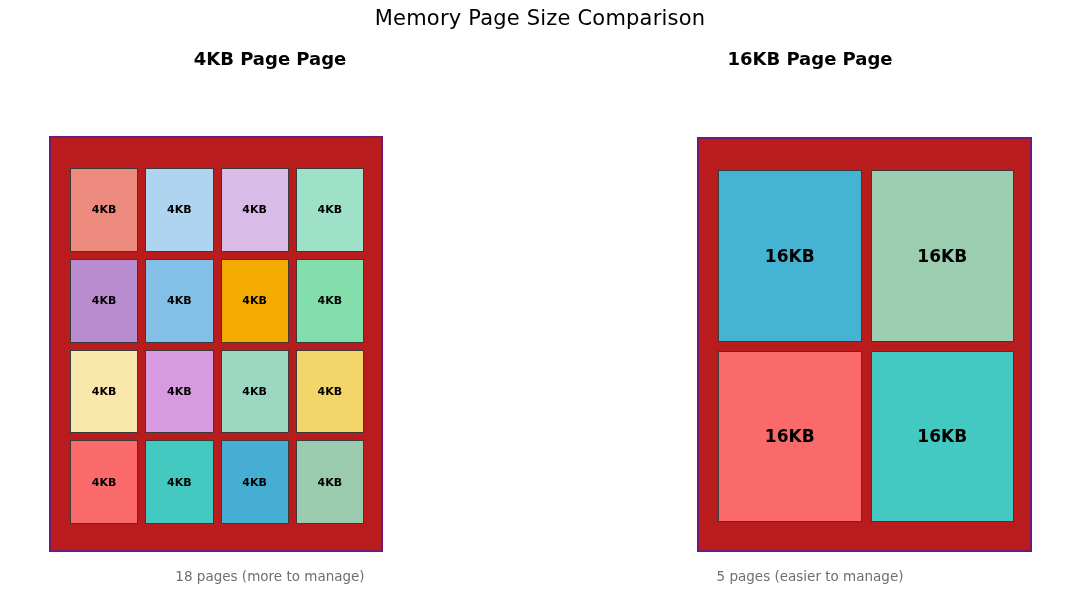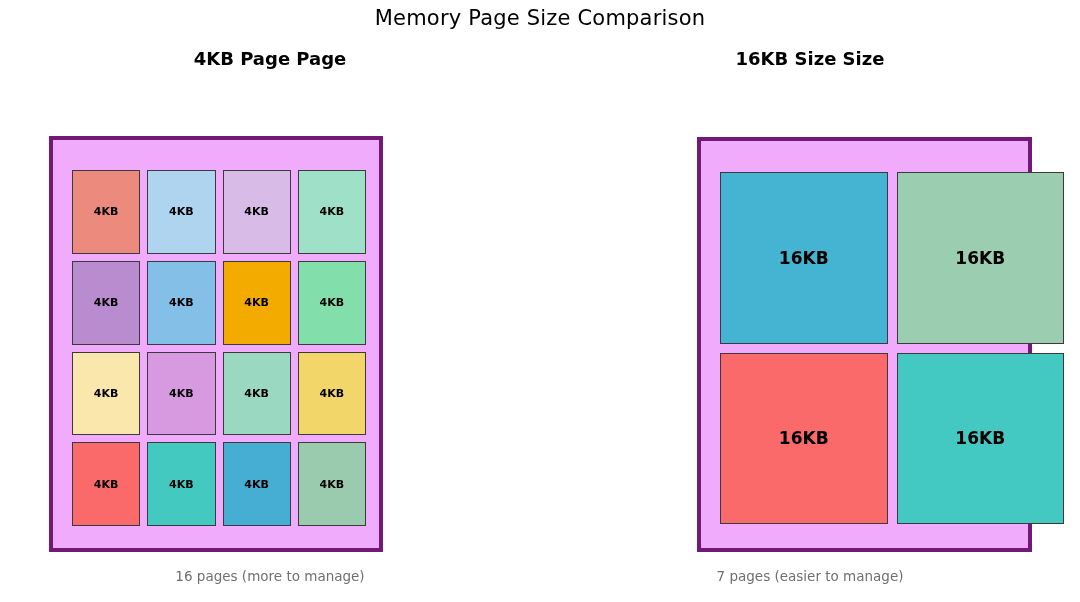--- a/index.html
+++ b/index.html
@@ -42,22 +42,22 @@
     width: 540px;
     text-align: center;
     font-size: 18px;
     font-weight: bold;
     color: #000000;
   }
 
   
   .memory-frame {
     position: absolute;
-    background: #f0abfc;
-    border: 4px solid #701a75;
+    background: #b91c1c;
+    border: 2px solid #701a75;
     box-sizing: border-box;
   }
   #frame-4kb {
     left: 49px;
     top: 136px;
     width: 334px;
     height: 416px;
   }
   #frame-16kb {
     left: 157px;      
@@ -78,21 +78,21 @@
     width: 294px;
     height: 356px;
     grid-template-columns: repeat(4, 1fr);
     grid-template-rows: repeat(4, 1fr);
     column-gap: 7px;
     row-gap: 7px;
   }
   #grid-16kb {
     left: 19px;
     top: 31px;
-    width: 344px;
+    width: 296px;
     height: 352px;
     grid-template-columns: repeat(2, 1fr);
     grid-template-rows: repeat(2, 1fr);
     column-gap: 9px;
     row-gap: 9px;
   }
 
   .page-cell {
     border: 1.5px solid #3a3a3a;
     box-sizing: border-box;
@@ -139,29 +139,29 @@
         <div class="page-cell" style="background: rgb(215, 154, 224); border-color: rgb(58, 58, 58);">4KB</div>
         <div class="page-cell" style="background: rgb(155, 216, 194); border-color: rgb(58, 58, 58);">4KB</div>
         <div class="page-cell" style="background: rgb(242, 214, 106); border-color: rgb(58, 58, 58);">4KB</div>
         <div class="page-cell" style="background: rgb(251, 106, 106); border-color: rgb(58, 58, 58);">4KB</div>
         <div class="page-cell" style="background: rgb(67, 201, 192); border-color: rgb(58, 58, 58);">4KB</div>
         <div class="page-cell" style="background: rgb(70, 174, 210); border-color: rgb(58, 58, 58);">4KB</div>
         <div class="page-cell" style="background: rgb(154, 203, 174); border-color: rgb(58, 58, 58);">4KB</div>
       </div>
   </div>
 
-  <div class="panel-caption">16 pages (more to manage)</div>
+  <div class="panel-caption">18 pages (more to manage)</div>
 </div>
 
 <div class="panel" id="panel-16kb">
-  <div class="panel-title">16KB Size Size</div>
+  <div class="panel-title">16KB Page Page</div>
 
   <div class="memory-frame" id="frame-16kb">
     <div class="page-grid" id="grid-16kb">
         <div class="page-cell" style="background: rgb(69, 180, 211); border-color: rgb(58, 58, 58);">16KB</div>
         <div class="page-cell" style="background: rgb(155, 205, 176); border-color: rgb(58, 58, 58);">16KB</div>
         <div class="page-cell" style="background: rgb(251, 106, 106); border-color: rgb(58, 58, 58);">16KB</div>
         <div class="page-cell" style="background: rgb(68, 200, 194); border-color: rgb(58, 58, 58);">16KB</div>
       </div>
   </div>
 
-  <div class="panel-caption">7 pages (easier to manage)</div>
+  <div class="panel-caption">5 pages (easier to manage)</div>
 </div>
 
 </body></html>

